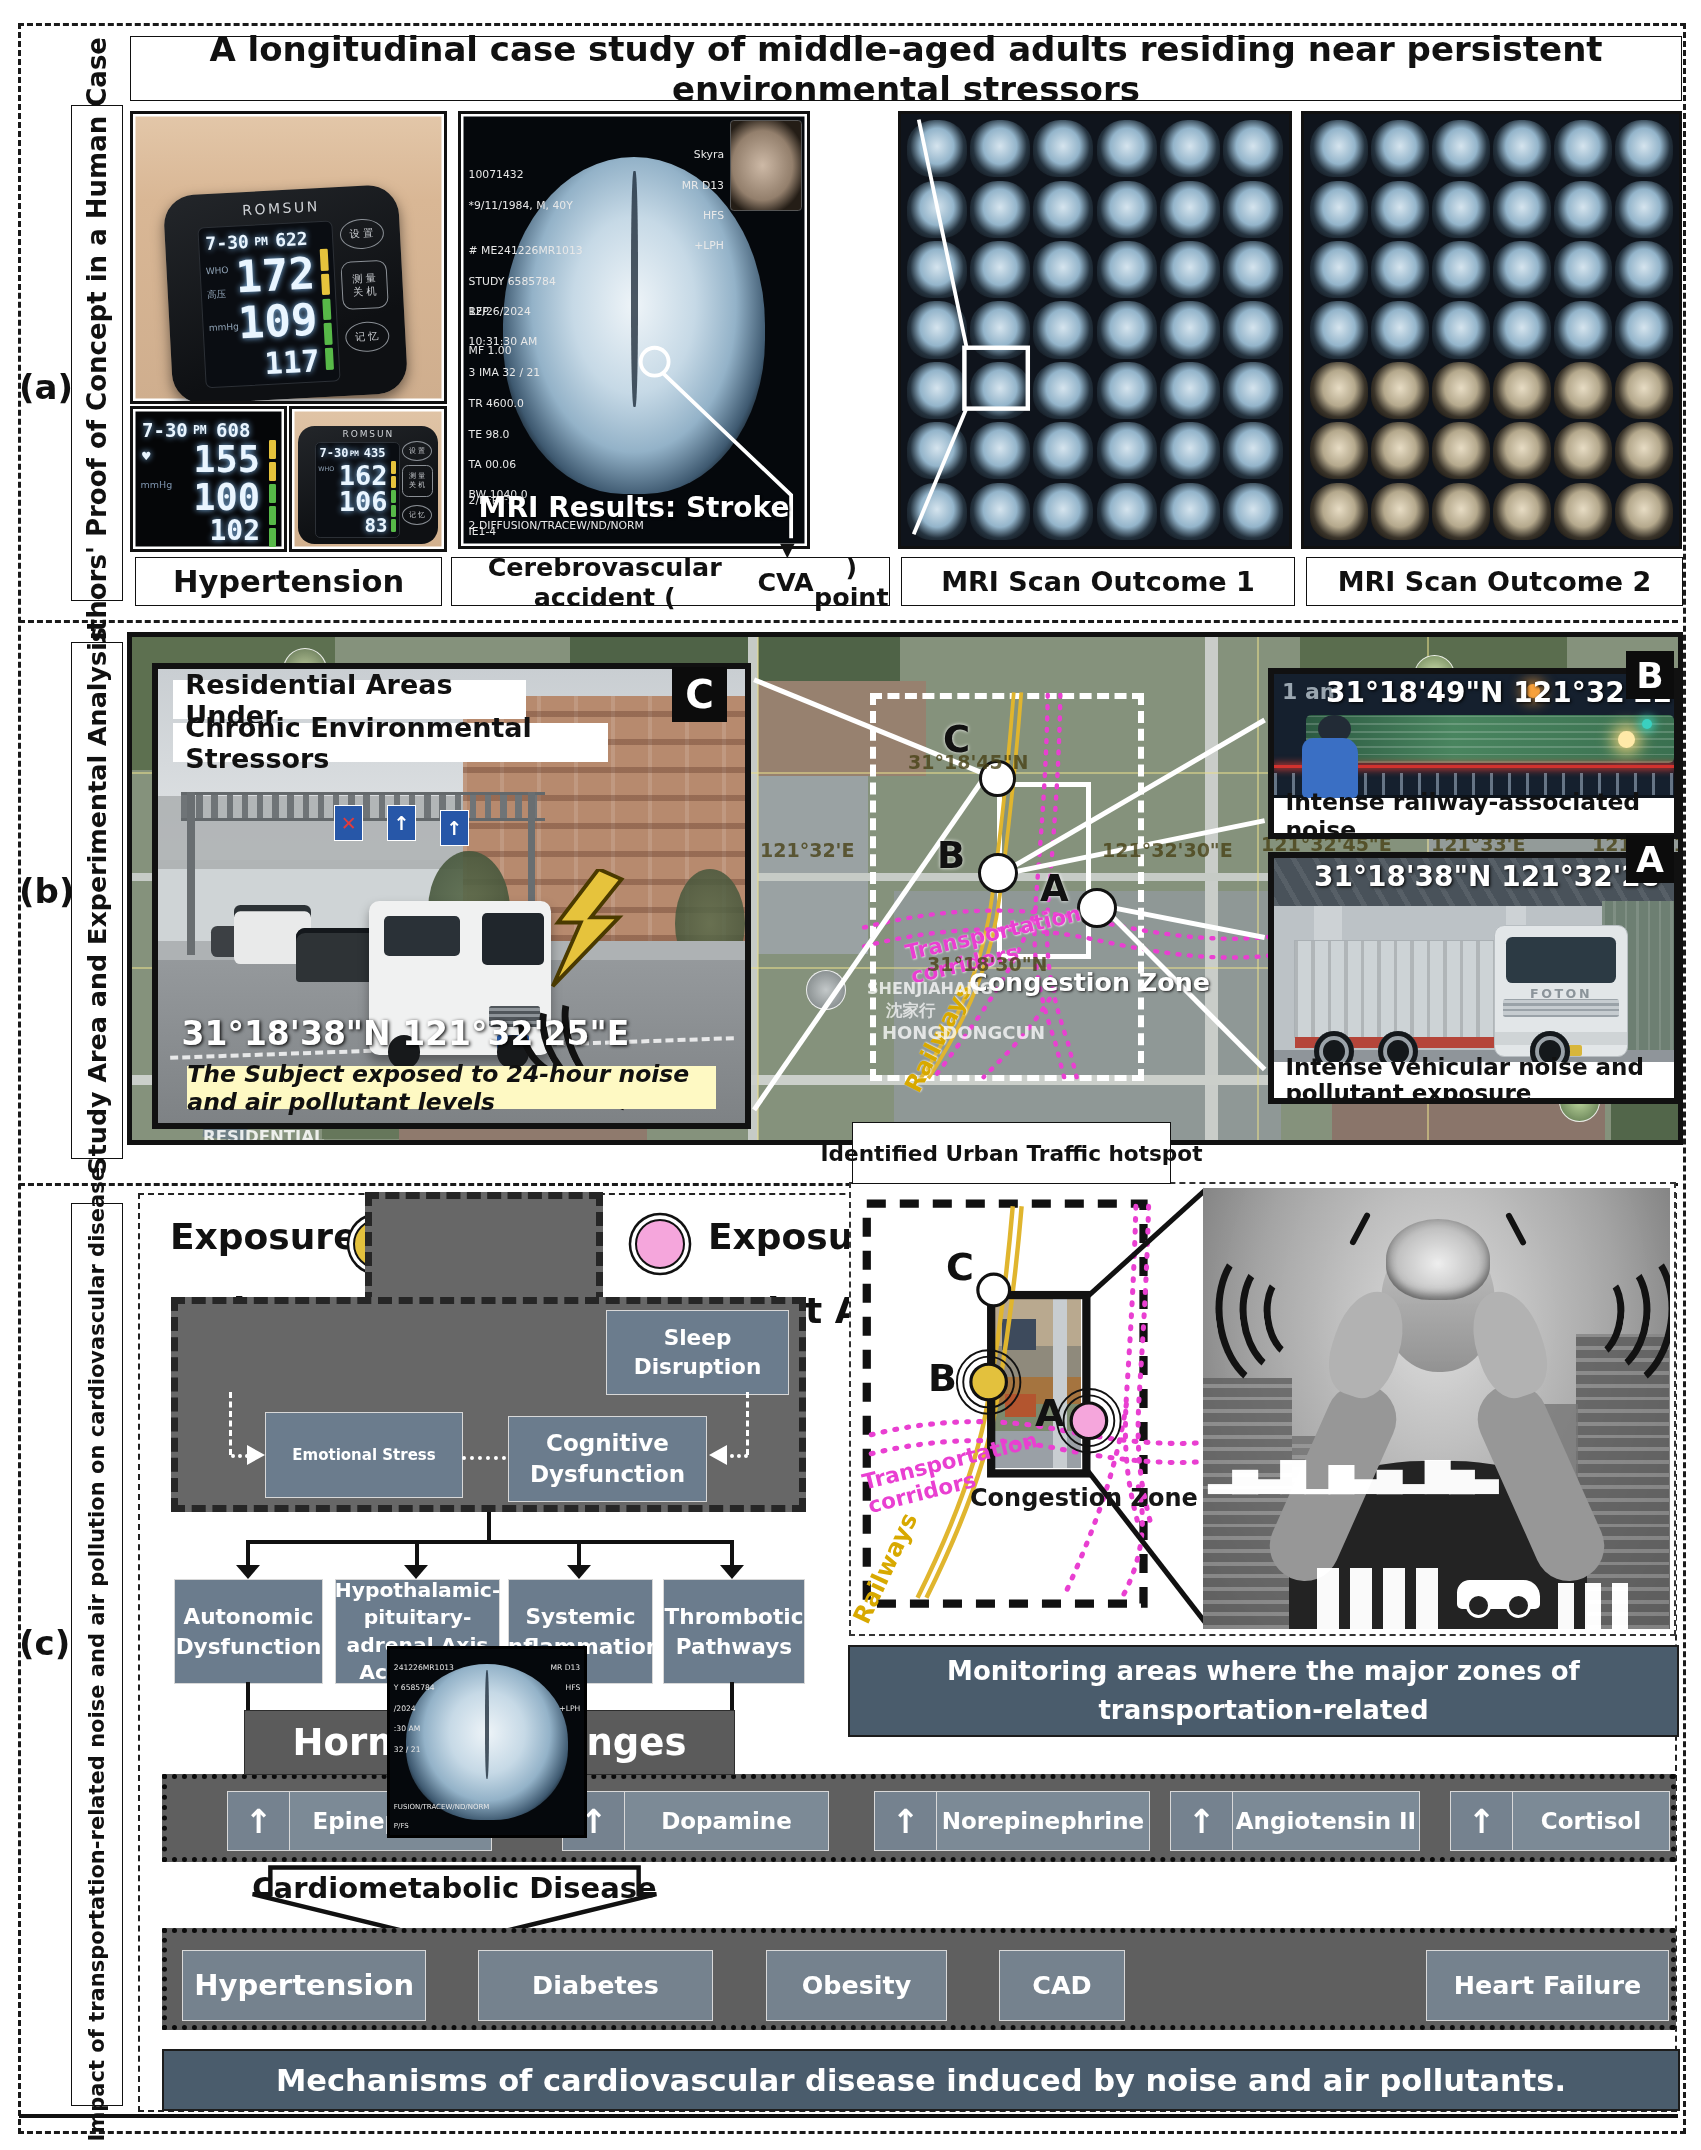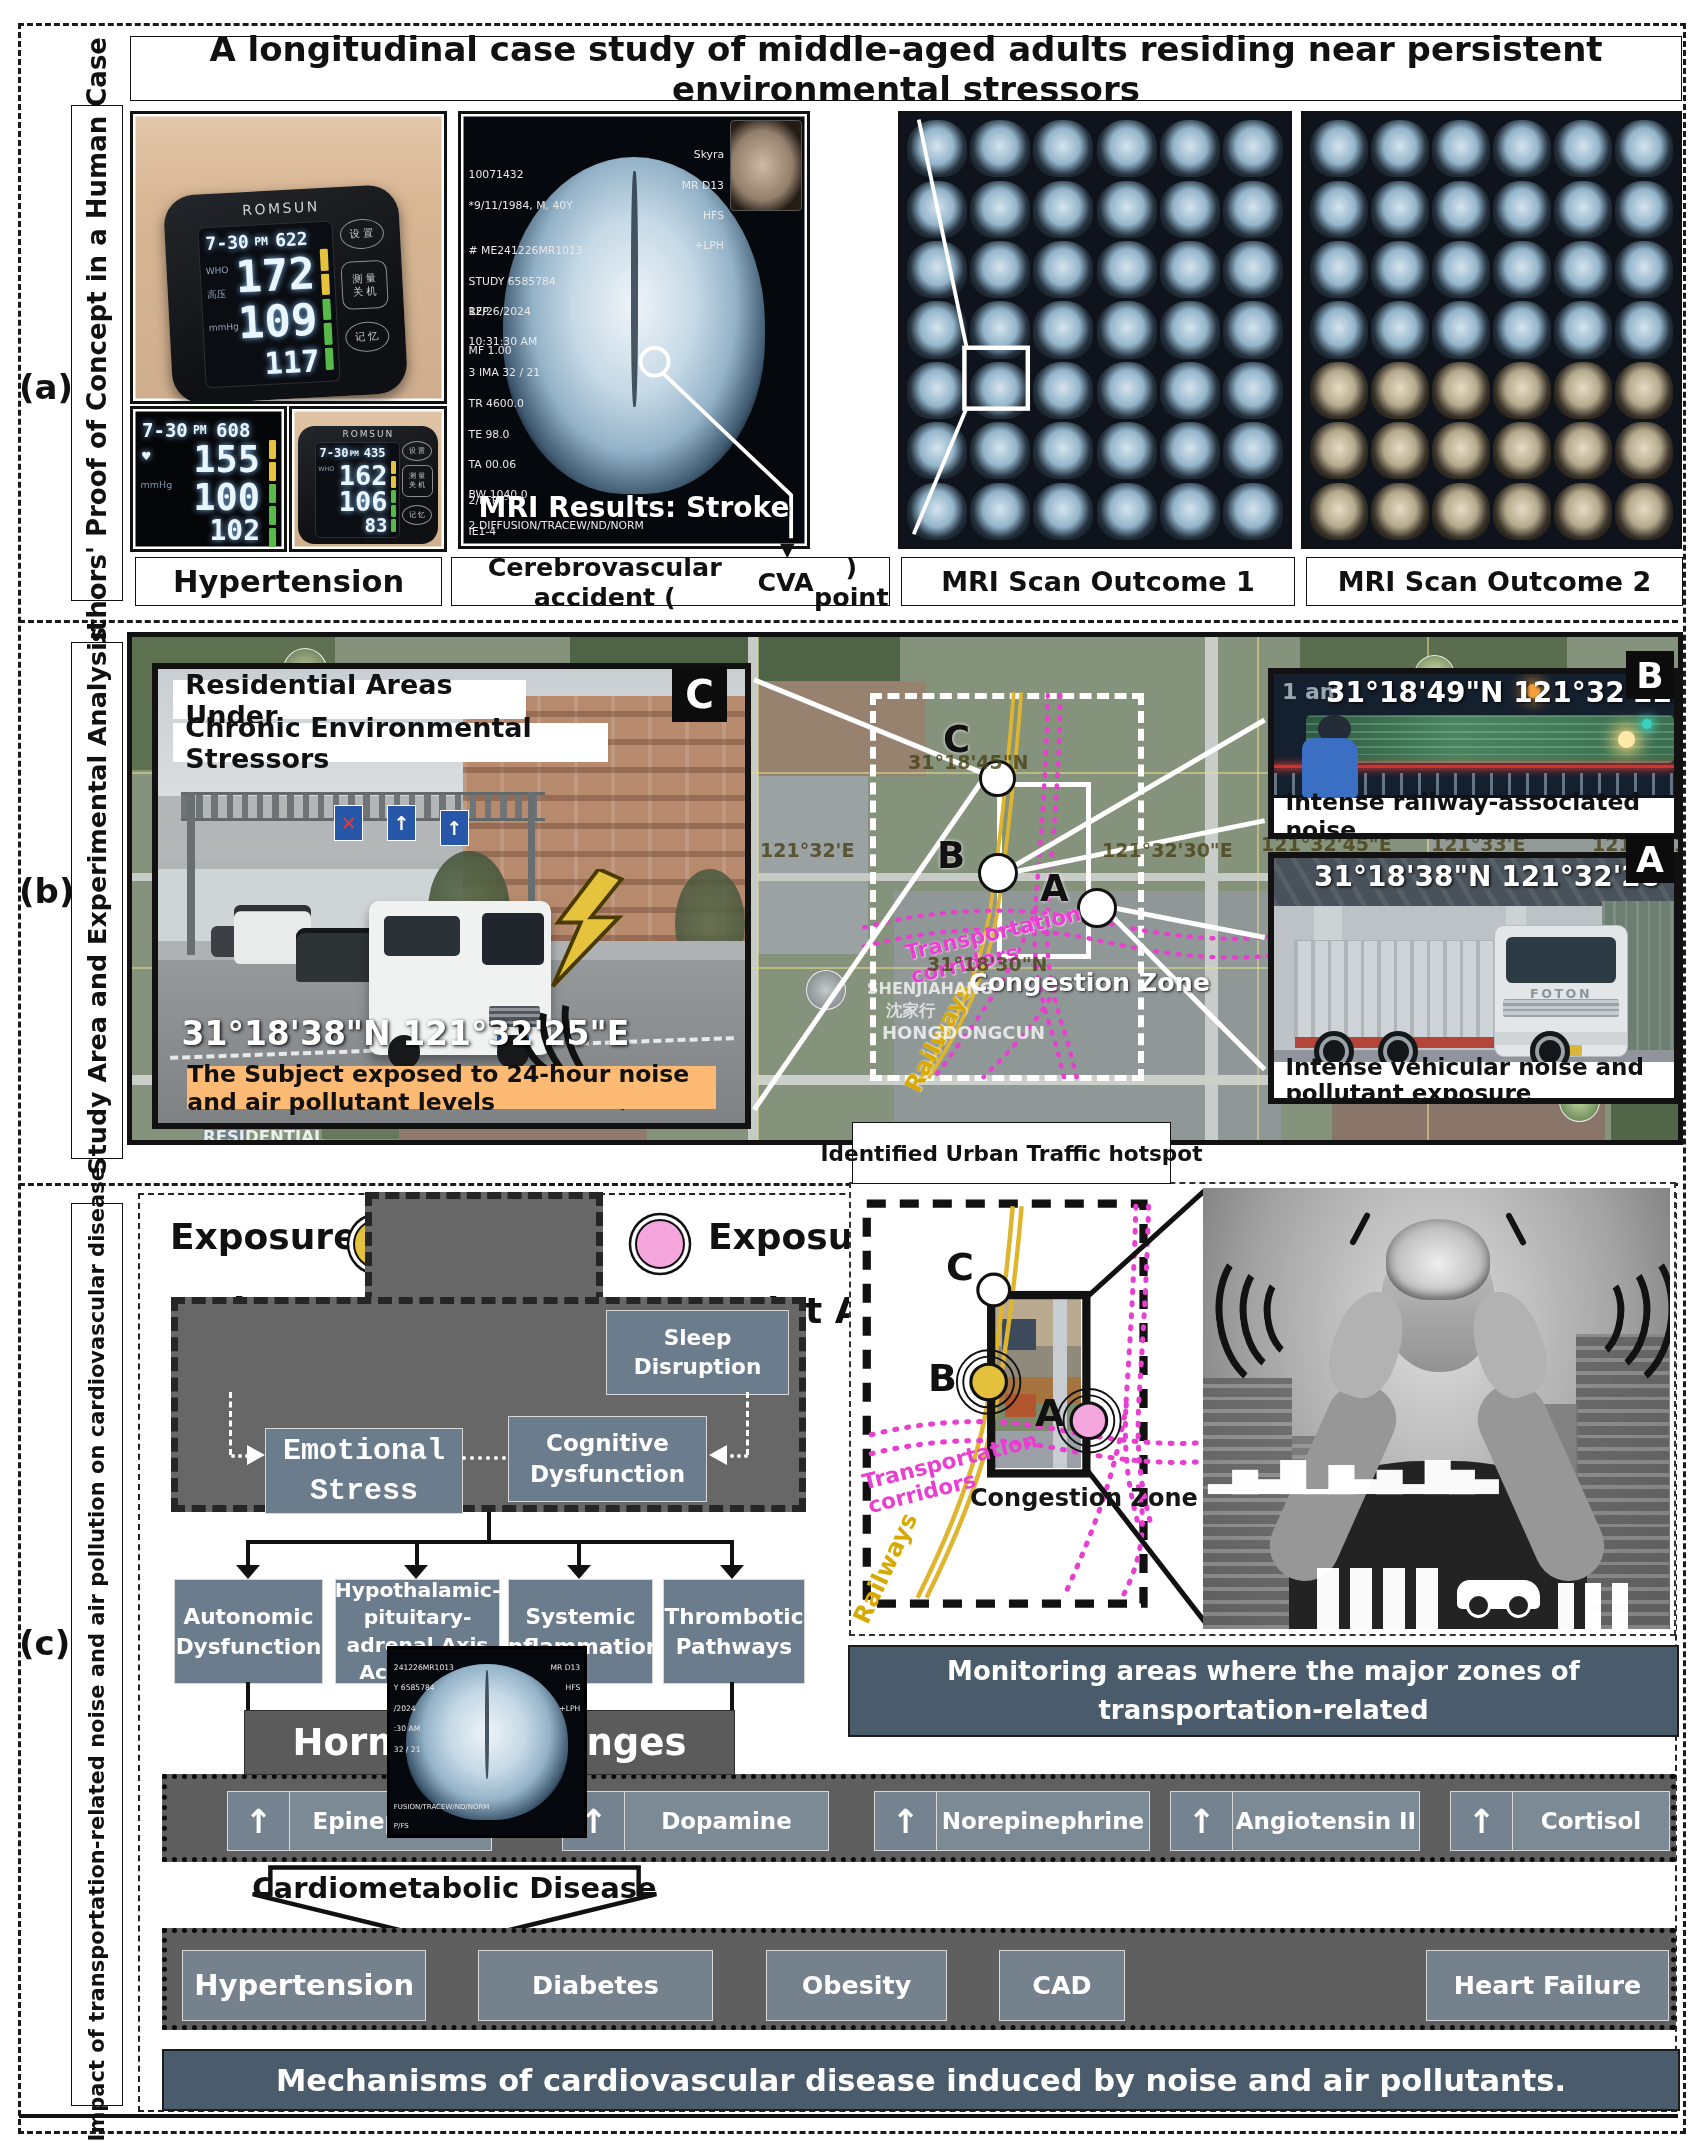--- a/index.html
+++ b/index.html
@@ -419,21 +419,21 @@
     <div class="soundarc" style="left:62%;top:72%;width:44px;height:70px;border-left-color:#111;transform:rotate(-30deg);"></div>
     <div class="soundarc" style="left:66%;top:68%;width:70px;height:108px;border-left-color:#111;transform:rotate(-30deg);"></div>
     <div class="soundarc" style="left:70%;top:64%;width:95px;height:146px;border-left-color:#111;transform:rotate(-30deg);"></div>
     <div class="abs" style="left:2.5%;top:2.5%;width:58%;height:8.5%;background:#fff;display:flex;align-items:center;padding-left:12.7px;">
       <span style="font-weight:800;font-size:27px;">Residential Areas Under</span>
     </div>
     <div class="abs" style="left:2.5%;top:12%;width:72%;height:8.5%;background:#fff;display:flex;align-items:center;padding-left:12.7px;">
       <span style="font-weight:800;font-size:27px;">Chronic Environmental Stressors</span>
     </div>
     <span class="abs" style="left:4%;top:76%;color:#fff;font-weight:700;font-size:33px;text-shadow:1.3px 1.3px 3.8px #000;">31°18'38"N 121°32'25"E</span>
-    <div class="abs" style="left:5%;top:87.5%;width:90%;height:9.5%;background:#fdba74;display:flex;align-items:center;justify-content:center;">
+    <div class="abs" style="left:5%;top:87.5%;width:90%;height:9.5%;background:#fef9c3;display:flex;align-items:center;justify-content:center;font-style:italic;">
       <span style="font-weight:800;font-size:23.5px;">The Subject exposed to 24-hour noise and air pollutant levels</span>
     </div>
   </div>
   <div class="abs tag" style="left:672px;top:667px;width:55px;height:55px;z-index:8;">
     <span style="font-size:39px;">C</span>
   </div>
 
   <div class="abs" style="left:1268px;top:668px;width:400px;height:159px;border:6.3px solid #111;background:#15202e;overflow:hidden;z-index:5;">
     <div class="abs" style="left:8%;top:26%;width:92%;height:30%;background:repeating-linear-gradient(0deg,rgba(255,255,255,.18) 0 1.9px,rgba(0,0,0,0) 1.9px 7.6px),linear-gradient(90deg,#2c5a42,#49855f 40%,#3a7050);filter:blur(0.6px);border-radius:5.1px;"></div>
     <div class="abs" style="left:86%;top:36%;width:16.5px;height:16.5px;background:#ffe9a8;border-radius:50%;box-shadow:0 0 15.2px 6.3px rgba(255,220,130,.8);"></div>
@@ -500,21 +500,21 @@
   <div class="abs ringdisc" style="left:635px;top:1219px;width:46px;height:46px;background:#F5A6DC;"></div>
   <span class="abs" style="left:708px;top:1216px;font-size:36px;font-weight:700;">Exposure</span>
   <span class="abs" style="left:716px;top:1290px;font-size:36px;font-weight:700;">Point A</span>
   <span class="abs" style="left:611px;top:1276px;font-size:61px;font-weight:800;">←</span>
 
   <div class="abs" style="left:365px;top:1192px;width:238px;height:114px;background:#676767;border:7px dashed #262626;border-bottom:none;box-sizing:border-box;"></div>
   <div class="abs darkc" style="left:171px;top:1297px;width:635px;height:215px;">
     <div class="abs flowbox" style="left:428px;top:5.7px;width:181px;height:83px;font-size:21.6px;">
       <span style="padding:0 19px;">Sleep Disruption</span>
     </div>
-    <div class="abs flowbox" style="left:87px;top:124px;width:196px;height:84px;font-size:30px;font-family:Liberation Mono, monospace;">
+    <div class="abs flowbox" style="left:87px;top:108px;width:196px;height:84px;font-size:15px;">
       <span>Emotional Stress</span>
     </div>
     <div class="abs flowbox" style="left:330px;top:112px;width:197px;height:84px;font-size:23px;">
       <span style="padding:0 38px;">Cognitive Dysfunction</span>
     </div>
     <div class="abs wdash-v" style="left:51px;top:88px;height:63px;"></div>
     <div class="abs wdash-h" style="left:53px;top:150px;width:25.4px;"></div>
     <div class="abs tri-right" style="left:69px;top:141px;"></div>
     <div class="abs wdash-h" style="left:284px;top:152px;width:44px;"></div>
     <div class="abs wdash-v" style="left:568px;top:88px;height:63px;"></div>

